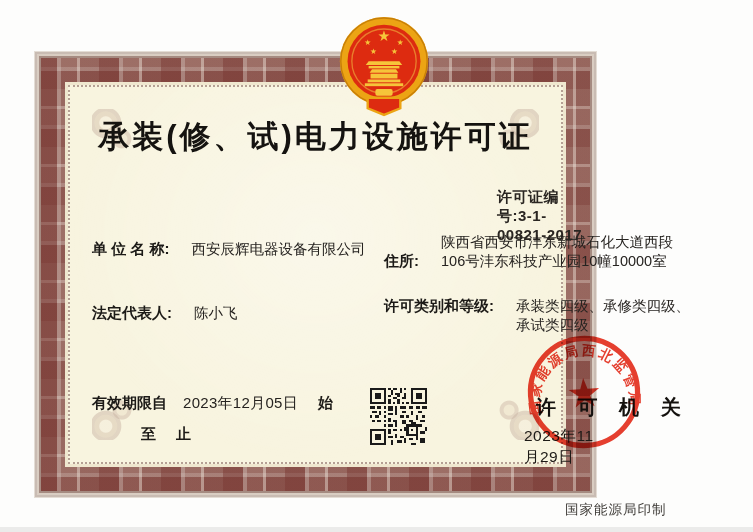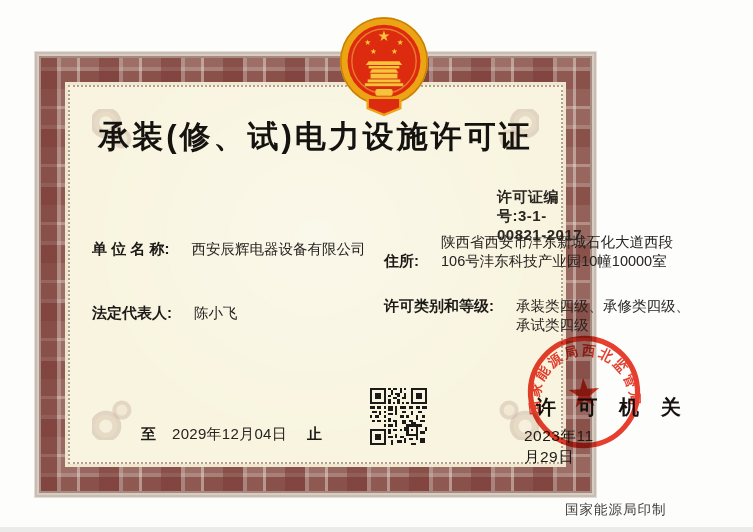--- a/index.html
+++ b/index.html
@@ -105,24 +105,28 @@
     <span class="flabel">法定代表人:</span>
     <span class="fvalue">陈小飞</span>
   </div>
 
   <div class="frow row-category">
     <span class="flabel">许可类别和等级:</span>
     <span class="fvalue">承装类四级、承修类四级、承试类四级</span>
   </div>
 
 
+  <div class="frow row-valid1">
+    <span class="flabel">有效期限自</span>
+    <span class="vdate">2023年12月05日</span>
+    <span class="vsuffix">始</span>
+  </div>
 
   <div class="frow row-valid2">
     <span class="flabel">至</span>
-    <span class="vdate">2029年12月04日</span>
     <span class="vsuffix">止</span>
   </div>
 
   <svg class="qr" viewBox="0 0 25 25" shape-rendering="crispEdges">
     <rect x="0" y="0" width="25" height="25" fill="#f8f4df"></rect>
     <g fill="#1a1a1a">
       <path fill-rule="evenodd" d="M0 0h7v7H0zM1 1v5h5V1z"></path>
         <rect x="2" y="2" width="3" height="3"></rect>
       <path fill-rule="evenodd" d="M18 0h7v7h-7zM19 1v5h5V1z"></path>
         <rect x="20" y="2" width="3" height="3"></rect>

